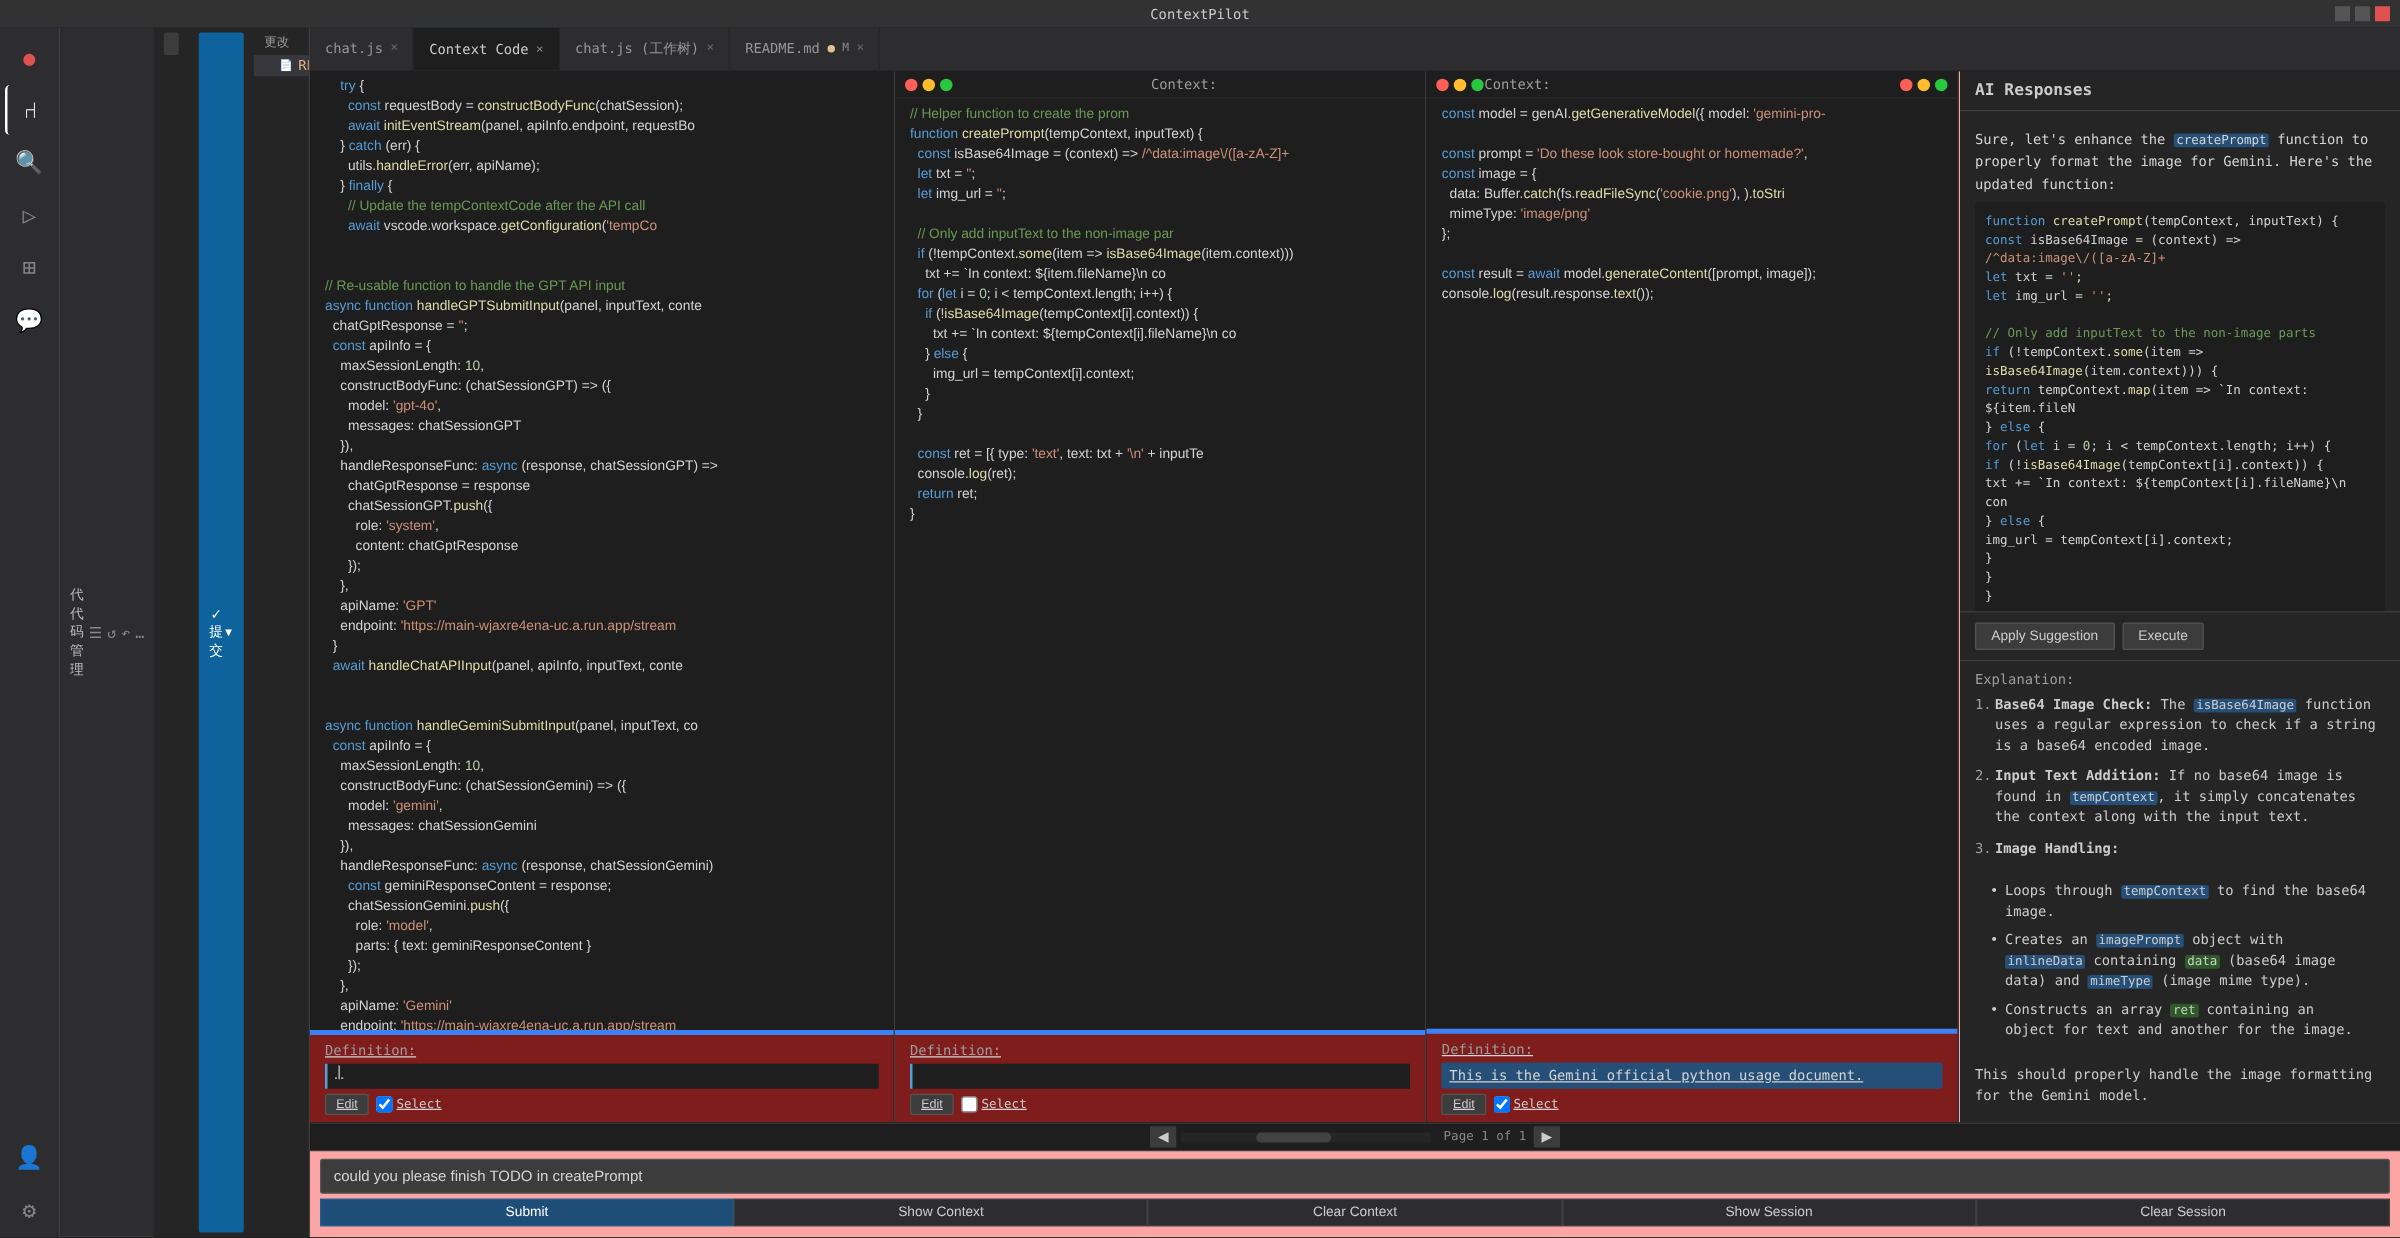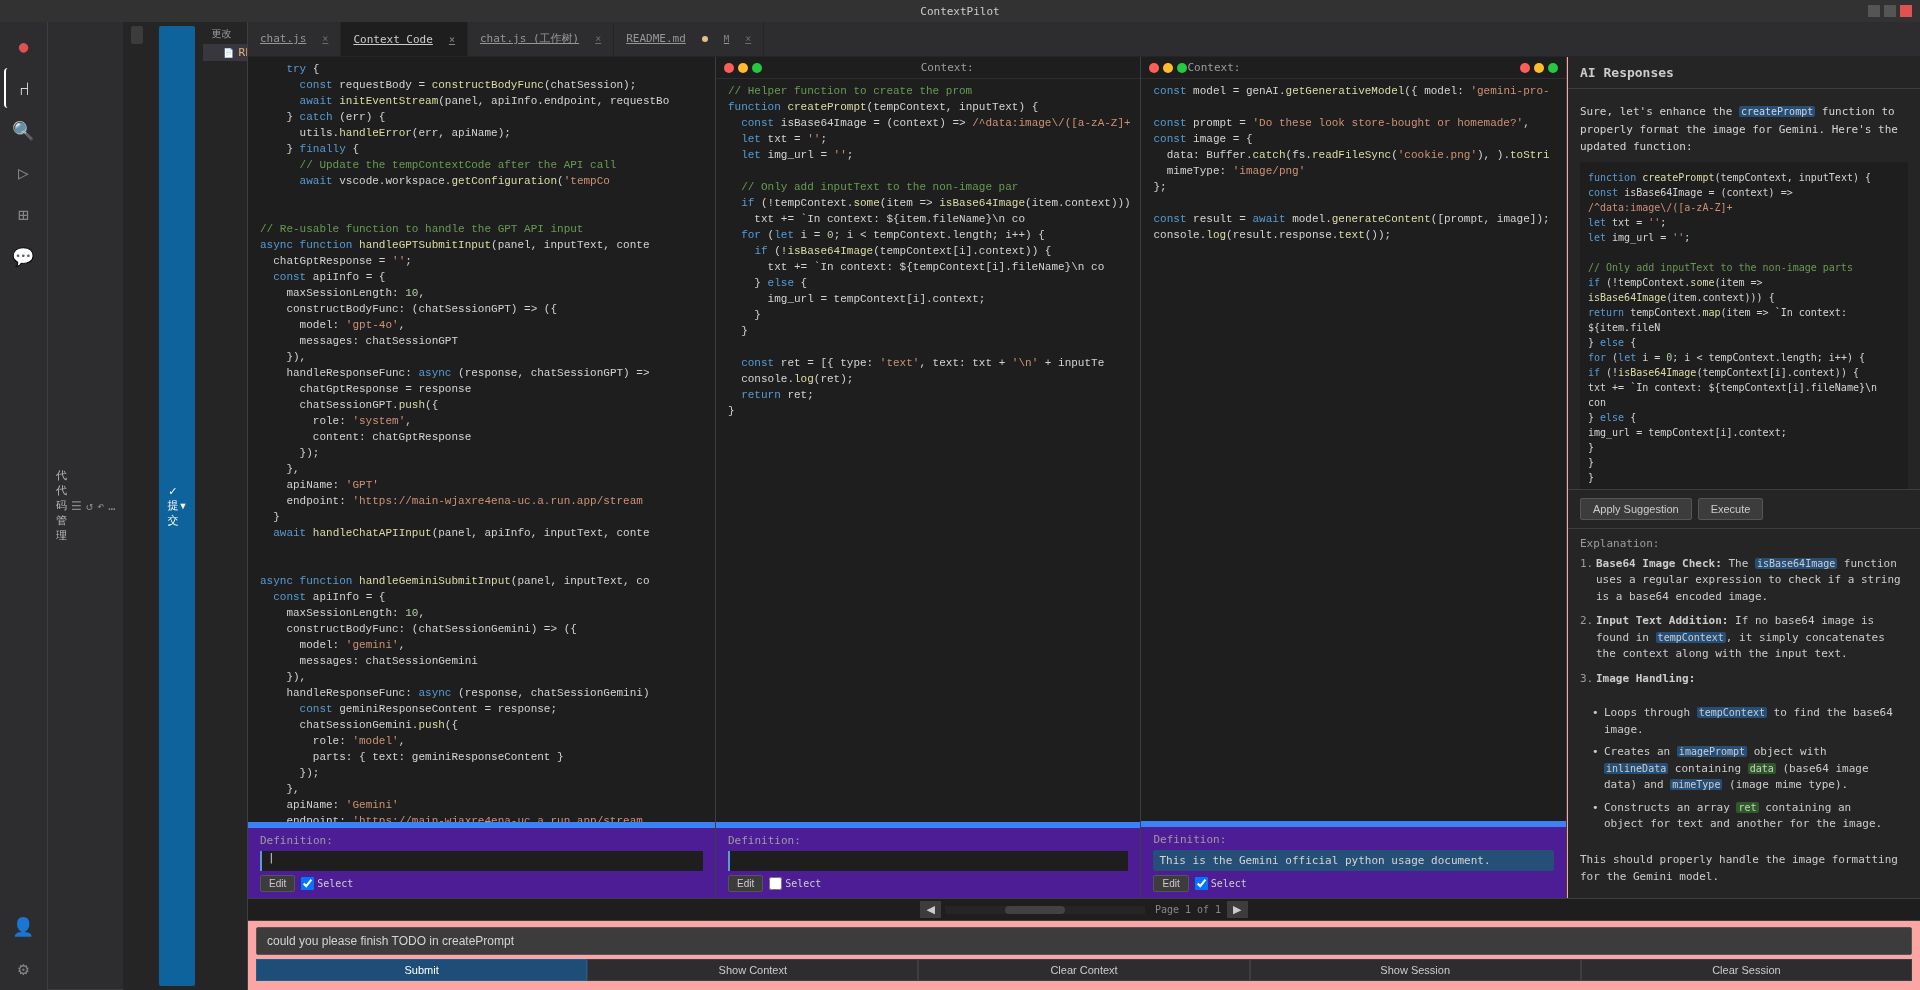--- a/index.html
+++ b/index.html
@@ -159,29 +159,28 @@
       align-items: flex-end;
       border-bottom: 1px solid #252526;
       overflow: hidden;
       flex-shrink: 0;
     }
     .tab {
       height: 35px;
       padding: 0 12px;
       display: flex;
       align-items: center;
-      gap: 16px;
+      gap: 6px;
       background: #2d2d30;
       color: #969696;
       cursor: pointer;
       border-right: 1px solid #252526;
       font-size: 11px;
       white-space: nowrap;
       flex-shrink: 0;
-      text-decoration: underline;
     }
     .tab.active {
       background: #1e1e1e;
       color: #ccc;
       border-top: 1px solid #0078d4;
     }
     .tab .tab-close {
       font-size: 10px;
       opacity: 0.6;
     }
@@ -227,21 +226,21 @@
       border-bottom: 1px solid #2d2d2d;
       display: flex;
       align-items: center;
       gap: 4px;
     }
 
     .code-content {
       flex: 1;
       overflow-y: auto;
       padding: 4px 0;
-      font-family: Liberation Mono, monospace;
+      font-family: Liberation Sans, sans-serif;
       font-size: 11px;
       line-height: 16px;
       color: #d4d4d4;
       background: #1e1e1e;
     }
     .code-content::-webkit-scrollbar { width: 8px; }
     .code-content::-webkit-scrollbar-track { background: #1e1e1e; }
     .code-content::-webkit-scrollbar-thumb { background: #424242; }
 
     .code-line {
@@ -251,22 +250,23 @@
     }
 
     .kw { color: #569cd6; }
     .fn { color: #dcdcaa; }
     .str { color: #ce9178; }
     .num { color: #b5cea8; }
     .cmt { color: #6a9955; }
 
     .definition-area {
       padding: 6px 12px;
-      border-top: 6px solid #3b82f6;
-      background: #4c1d95;
+      border-top: 4px solid #3b82f6;
+      background: #7f1d1d;
+      text-decoration: underline;
     }
     .definition-label {
       color: #9d9d9d;
       font-size: 11px;
       margin-bottom: 4px;
     }
     .definition-content {
       min-height: 20px;
       background: #1e1e1e;
       color: #d4d4d4;

